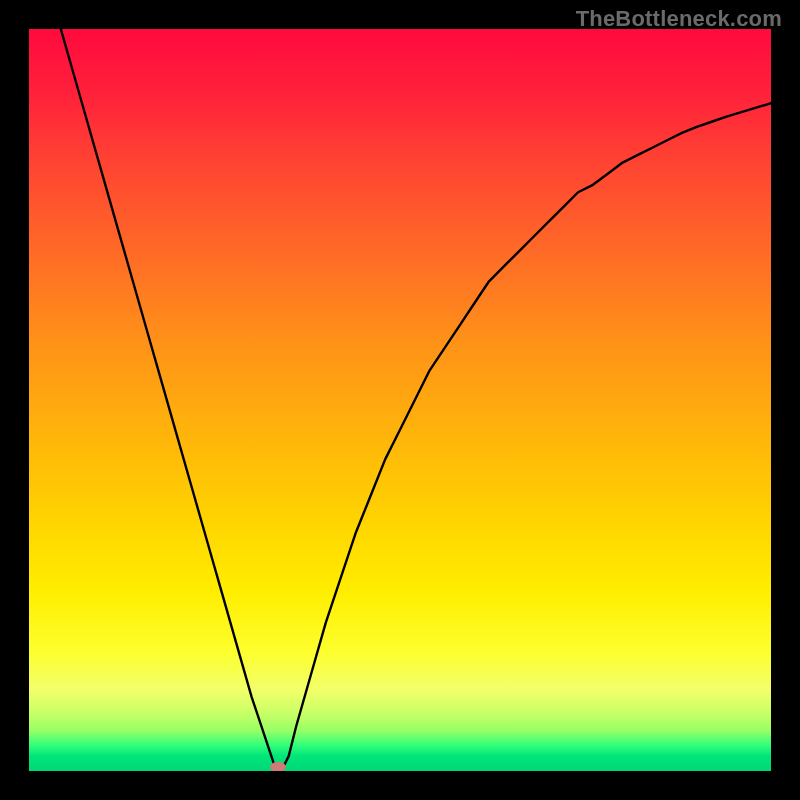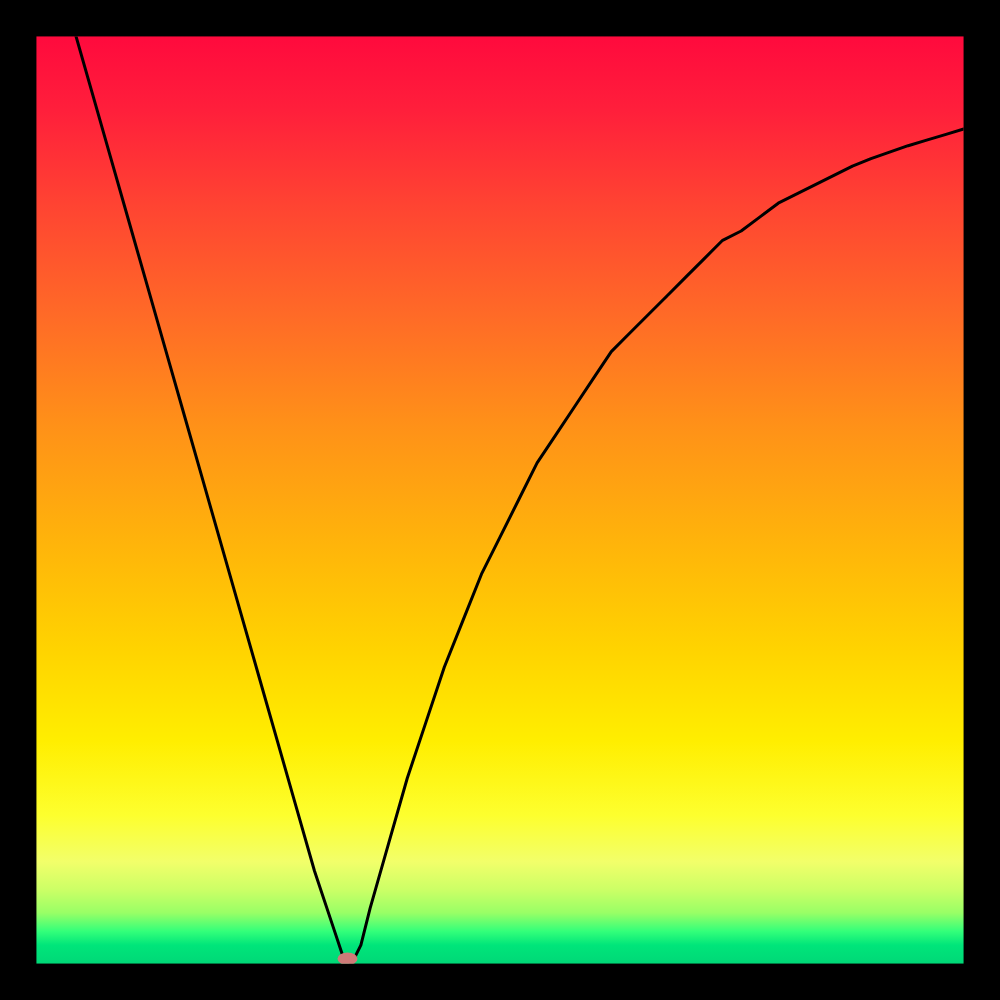--- a/index.html
+++ b/index.html
@@ -76,20 +76,21 @@
     border-radius: 50%;
     z-index: 12;
     transform: translate(-50%, -50%);
   }
 </style>
 </head>
 <body>
 
 <div class="frame">
 
+  <div class="watermark">TheBottleneck.com</div>
 
   <div class="plot-area">
     <div class="gradient-bg"></div>
 
     <svg class="curve" viewBox="0 0 742 742" preserveAspectRatio="none">
       <path id="curve-path" d="M0.00 -111.30 L14.84 -59.36 L29.68 -7.42 L44.52 44.52 L59.36 96.46 L74.20 148.40 L89.04 200.34 L103.88 252.28 L118.72 304.22 L133.56 356.16 L148.40 408.10 L163.24 460.04 L178.08 511.98 L192.92 563.92 L207.76 615.86 L222.60 667.80 L237.44 712.32 L244.86 734.58 L252.28 742.00 L259.70 727.16 L267.12 697.48 L281.96 645.54 L296.80 593.60 L311.64 549.08 L326.48 504.56 L341.32 467.46 L356.16 430.36 L371.00 400.68 L385.84 371.00 L400.68 341.32 L415.52 319.06 L430.36 296.80 L445.20 274.54 L460.04 252.28 L474.88 237.44 L489.72 222.60 L504.56 207.76 L519.40 192.92 L534.24 178.08 L549.08 163.24 L563.92 155.82 L578.76 144.69 L593.60 133.56 L608.44 126.14 L623.28 118.72 L638.12 111.30 L652.96 103.88 L667.80 97.94 L682.64 92.75 L697.48 87.56 L712.32 83.10 L727.16 78.65 L742.00 74.20" stroke="#000000" stroke-width="2.4" fill="none" stroke-linejoin="round" stroke-linecap="round"></path>
     </svg>
 
     <div id="min-marker" class="minimum-marker" style="left: 248.57px; top: 738.29px; background: rgb(207, 123, 120);"></div>
   </div>

